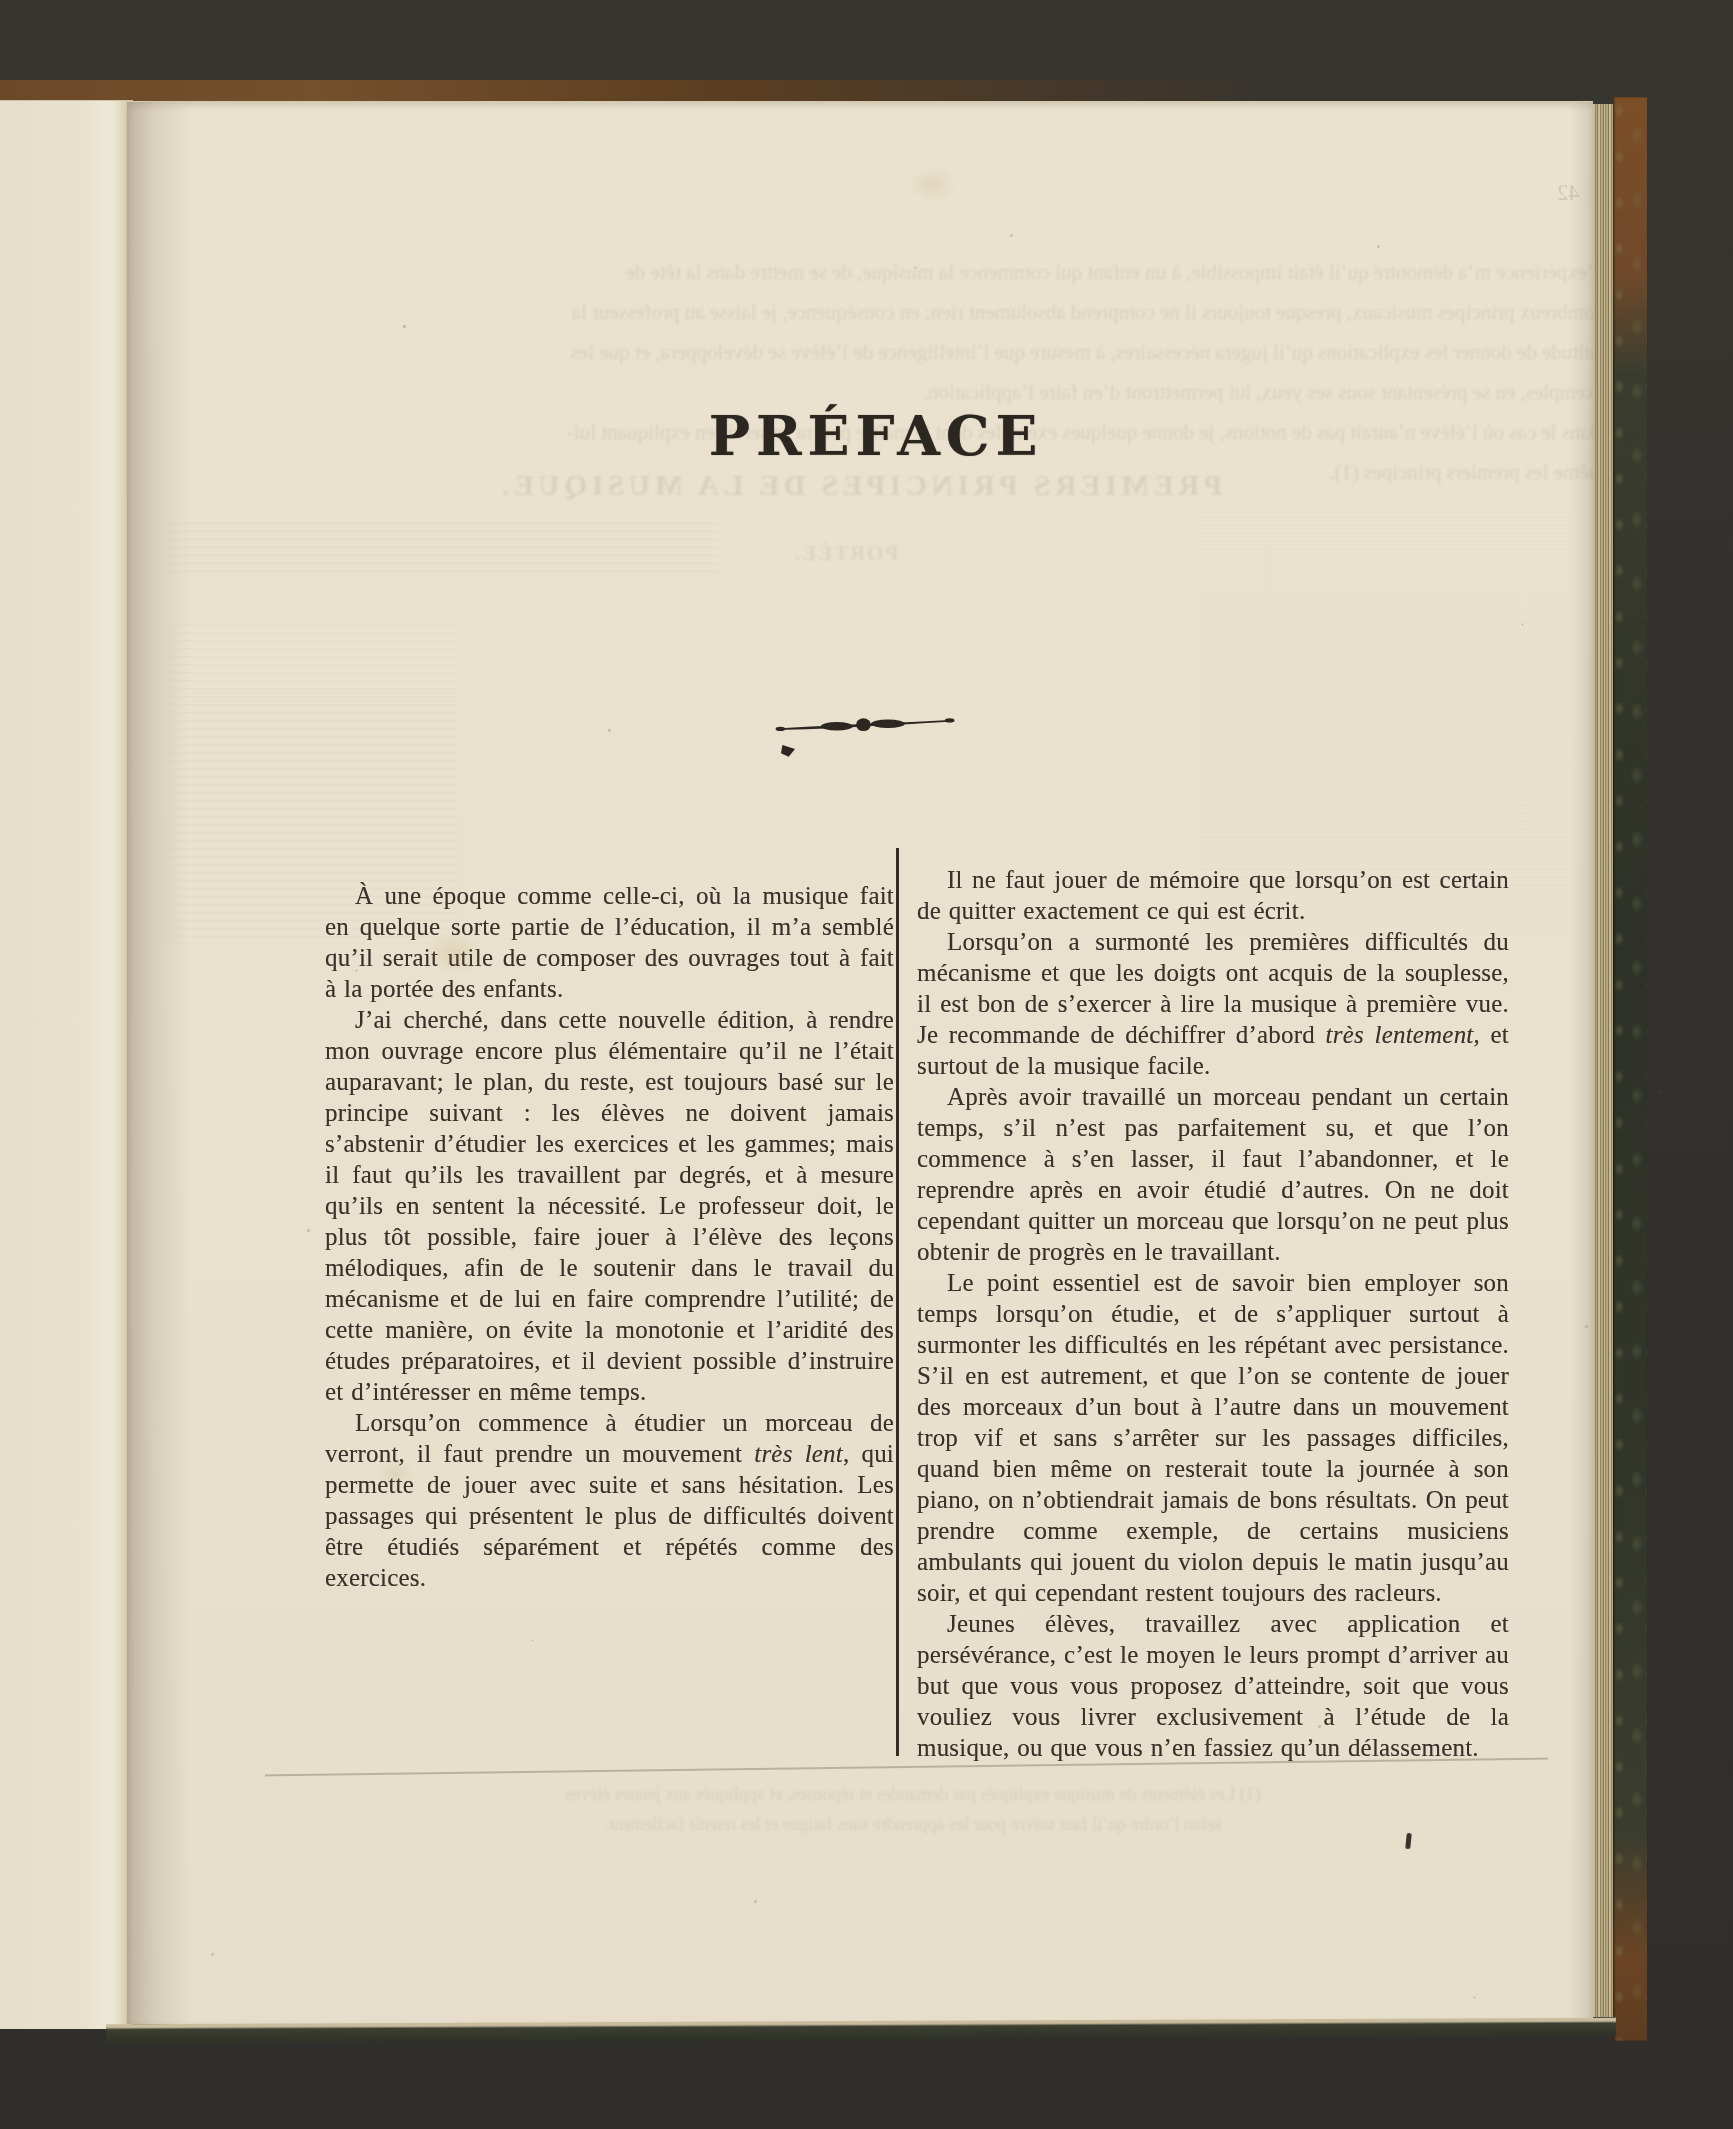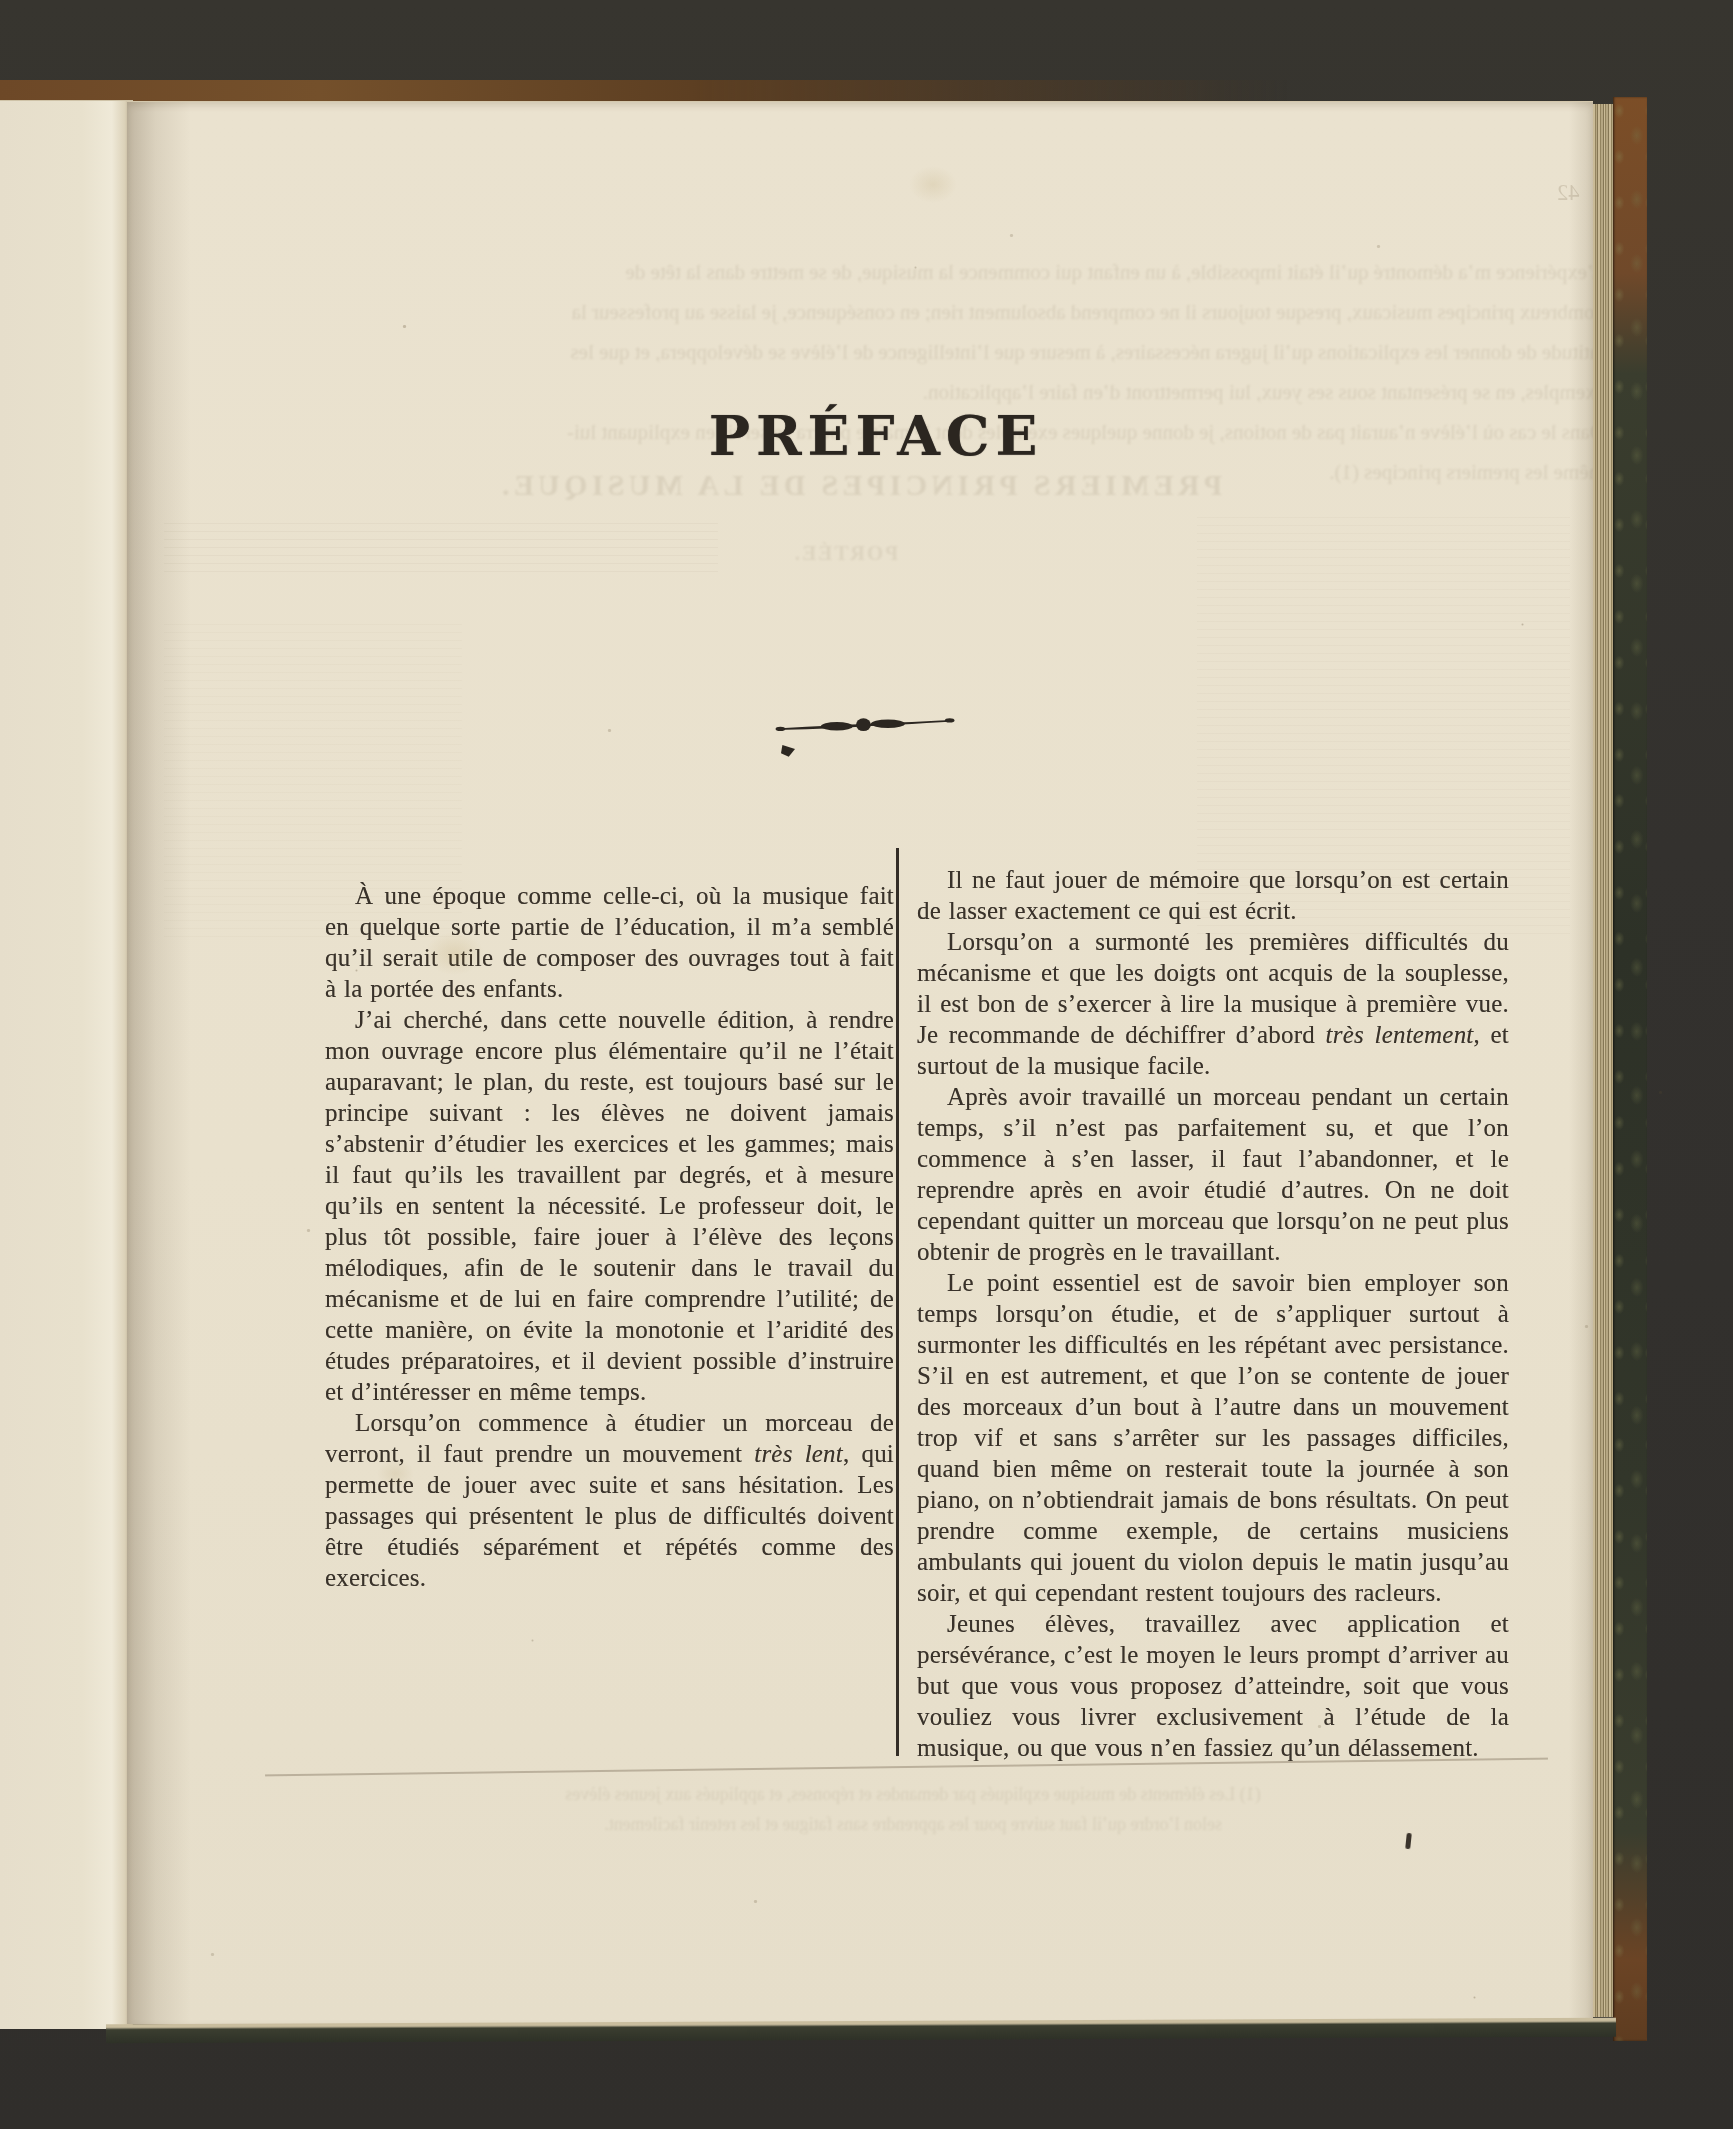--- a/index.html
+++ b/index.html
@@ -134,21 +134,21 @@
 
     <div class="vrule"></div>
 
     <div class="col" id="left-col">
       <p>À une époque comme celle-ci, où la musique fait en quelque sorte partie de l’éducation, il m’a semblé qu’il serait utile de composer des ouvrages tout à fait à la portée des enfants.</p>
       <p>J’ai cherché, dans cette nouvelle édition, à rendre mon ouvrage encore plus élémentaire qu’il ne l’était auparavant; le plan, du reste, est toujours basé sur le principe suivant : les élèves ne doivent jamais s’abstenir d’étudier les exercices et les gammes; mais il faut qu’ils les travaillent par degrés, et à mesure qu’ils en sentent la nécessité. Le professeur doit, le plus tôt possible, faire jouer à l’élève des leçons mélodiques, afin de le soutenir dans le travail du mécanisme et de lui en faire comprendre l’utilité; de cette manière, on évite la monotonie et l’aridité des études préparatoires, et il devient possible d’instruire et d’intéresser en même temps.</p>
       <p><span>Lorsqu’on commence à étudier un morceau de verront, il faut prendre un mouvement </span><span class="ital">très lent</span><span>, qui permette de jouer avec suite et sans hésitation. Les passages qui présentent le plus de difficultés doivent être étudiés séparément et répétés comme des exercices.</span></p>
     </div>
 
     <div class="col" id="right-col">
-      <p>Il ne faut jouer de mémoire que lorsqu’on est certain de lasser exactement ce qui est écrit.</p>
+      <p>Il ne faut jouer de mémoire que lorsqu’on est certain de quitter exactement ce qui est écrit.</p>
       <p><span>Lorsqu’on a surmonté les premières difficultés du mécanisme et que les doigts ont acquis de la souplesse, il est bon de s’exercer à lire la musique à première vue. Je recommande de déchiffrer d’abord </span><span class="ital">très lentement</span><span>, et surtout de la musique facile.</span></p>
       <p>Après avoir travaillé un morceau pendant un certain temps, s’il n’est pas parfaitement su, et que l’on commence à s’en lasser, il faut l’abandonner, et le reprendre après en avoir étudié d’autres. On ne doit cependant quitter un morceau que lorsqu’on ne peut plus obtenir de progrès en le travaillant.</p>
       <p>Le point essentiel est de savoir bien employer son temps lorsqu’on étudie, et de s’appliquer surtout à surmonter les difficultés en les répétant avec persistance. S’il en est autrement, et que l’on se contente de jouer des morceaux d’un bout à l’autre dans un mouvement trop vif et sans s’arrêter sur les passages difficiles, quand bien même on resterait toute la journée à son piano, on n’obtiendrait jamais de bons résultats. On peut prendre comme exemple, de certains musiciens ambulants qui jouent du violon depuis le matin jusqu’au soir, et qui cependant restent toujours des racleurs.</p>
       <p>Jeunes élèves, travaillez avec application et persévérance, c’est le moyen le leurs prompt d’arriver au but que vous vous proposez d’atteindre, soit que vous vouliez vous livrer exclusivement à l’étude de la musique, ou que vous n’en fassiez qu’un délassement.</p>
     </div>
 
     <div class="bleed-rule"></div>
     <div class="bleed bleed-foot">
       <div>(1) Les éléments de musique expliqués par demandes et réponses, et appliqués aux jeunes élèves</div>
       <div>selon l’ordre qu’il faut suivre pour les apprendre sans fatigue et les retenir facilement.</div>

